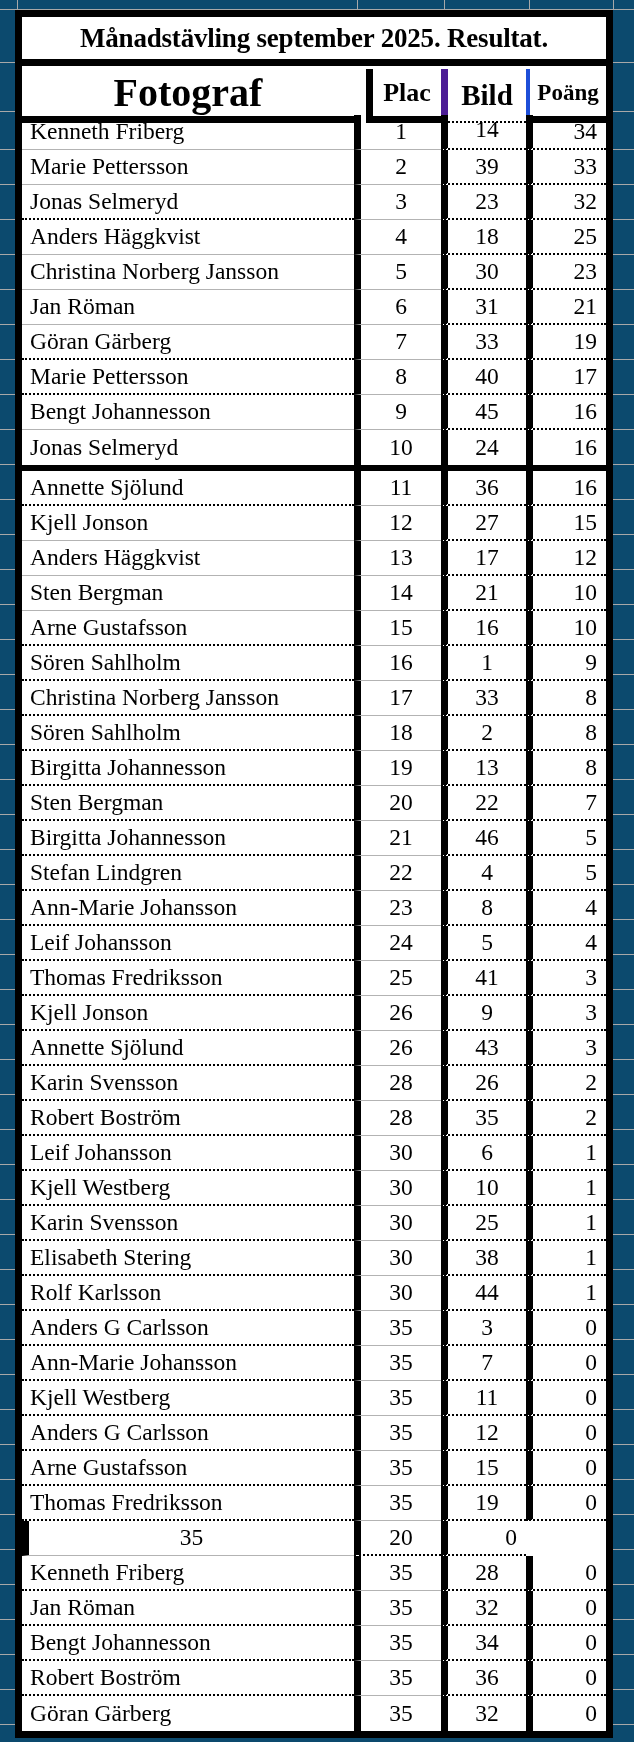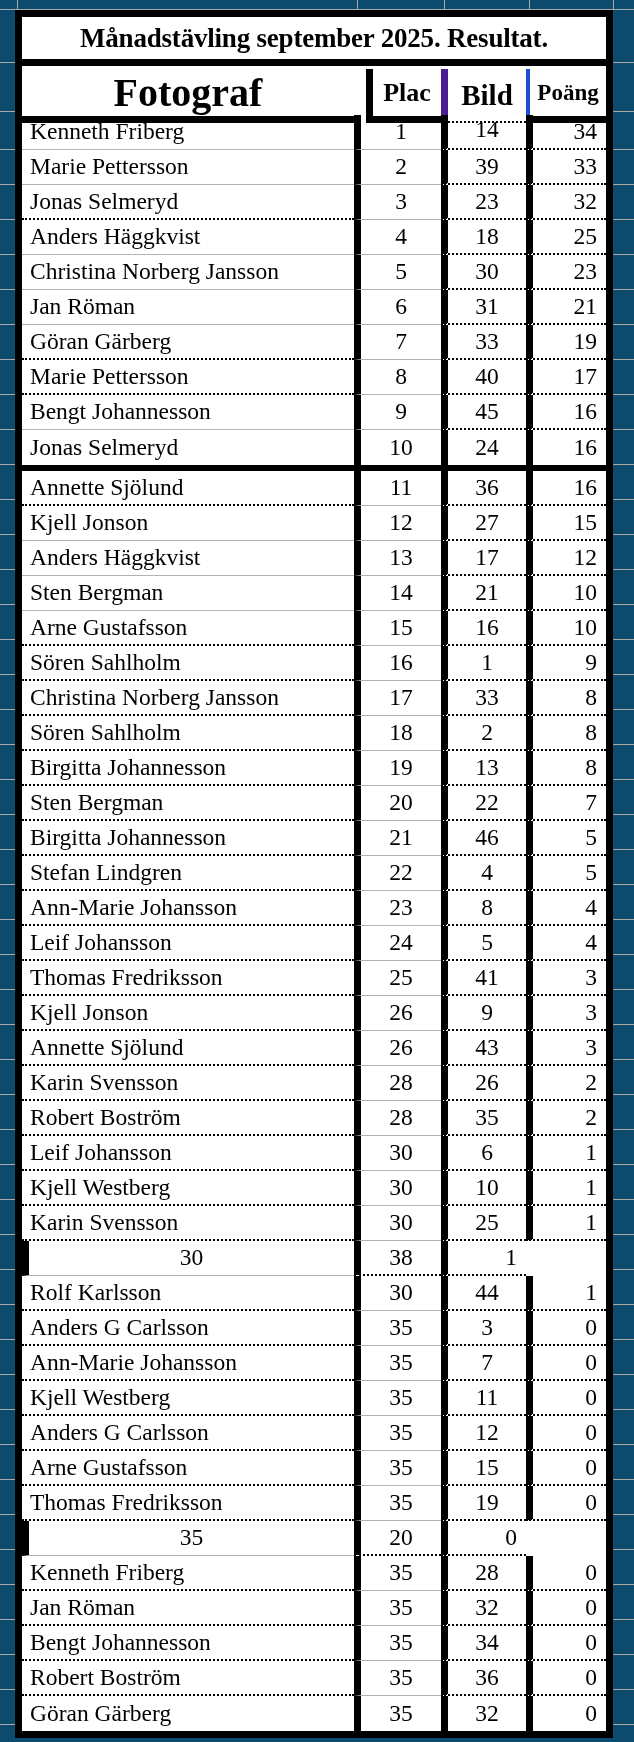--- a/index.html
+++ b/index.html
@@ -324,20 +324,21 @@
         </div>
 
         <div class="row">
           <div class="cell c-fot">Karin Svensson</div>
           <div class="cell c-plac">30</div>
           <div class="cell c-bild">25</div>
           <div class="cell c-poang">1</div>
         </div>
 
         <div class="row">
+          <div class="cell c-fot">Elisabeth Stering</div>
           <div class="cell c-plac">30</div>
           <div class="cell c-bild">38</div>
           <div class="cell c-poang">1</div>
         </div>
 
         <div class="row">
           <div class="cell c-fot">Rolf Karlsson</div>
           <div class="cell c-plac">30</div>
           <div class="cell c-bild">44</div>
           <div class="cell c-poang">1</div>

